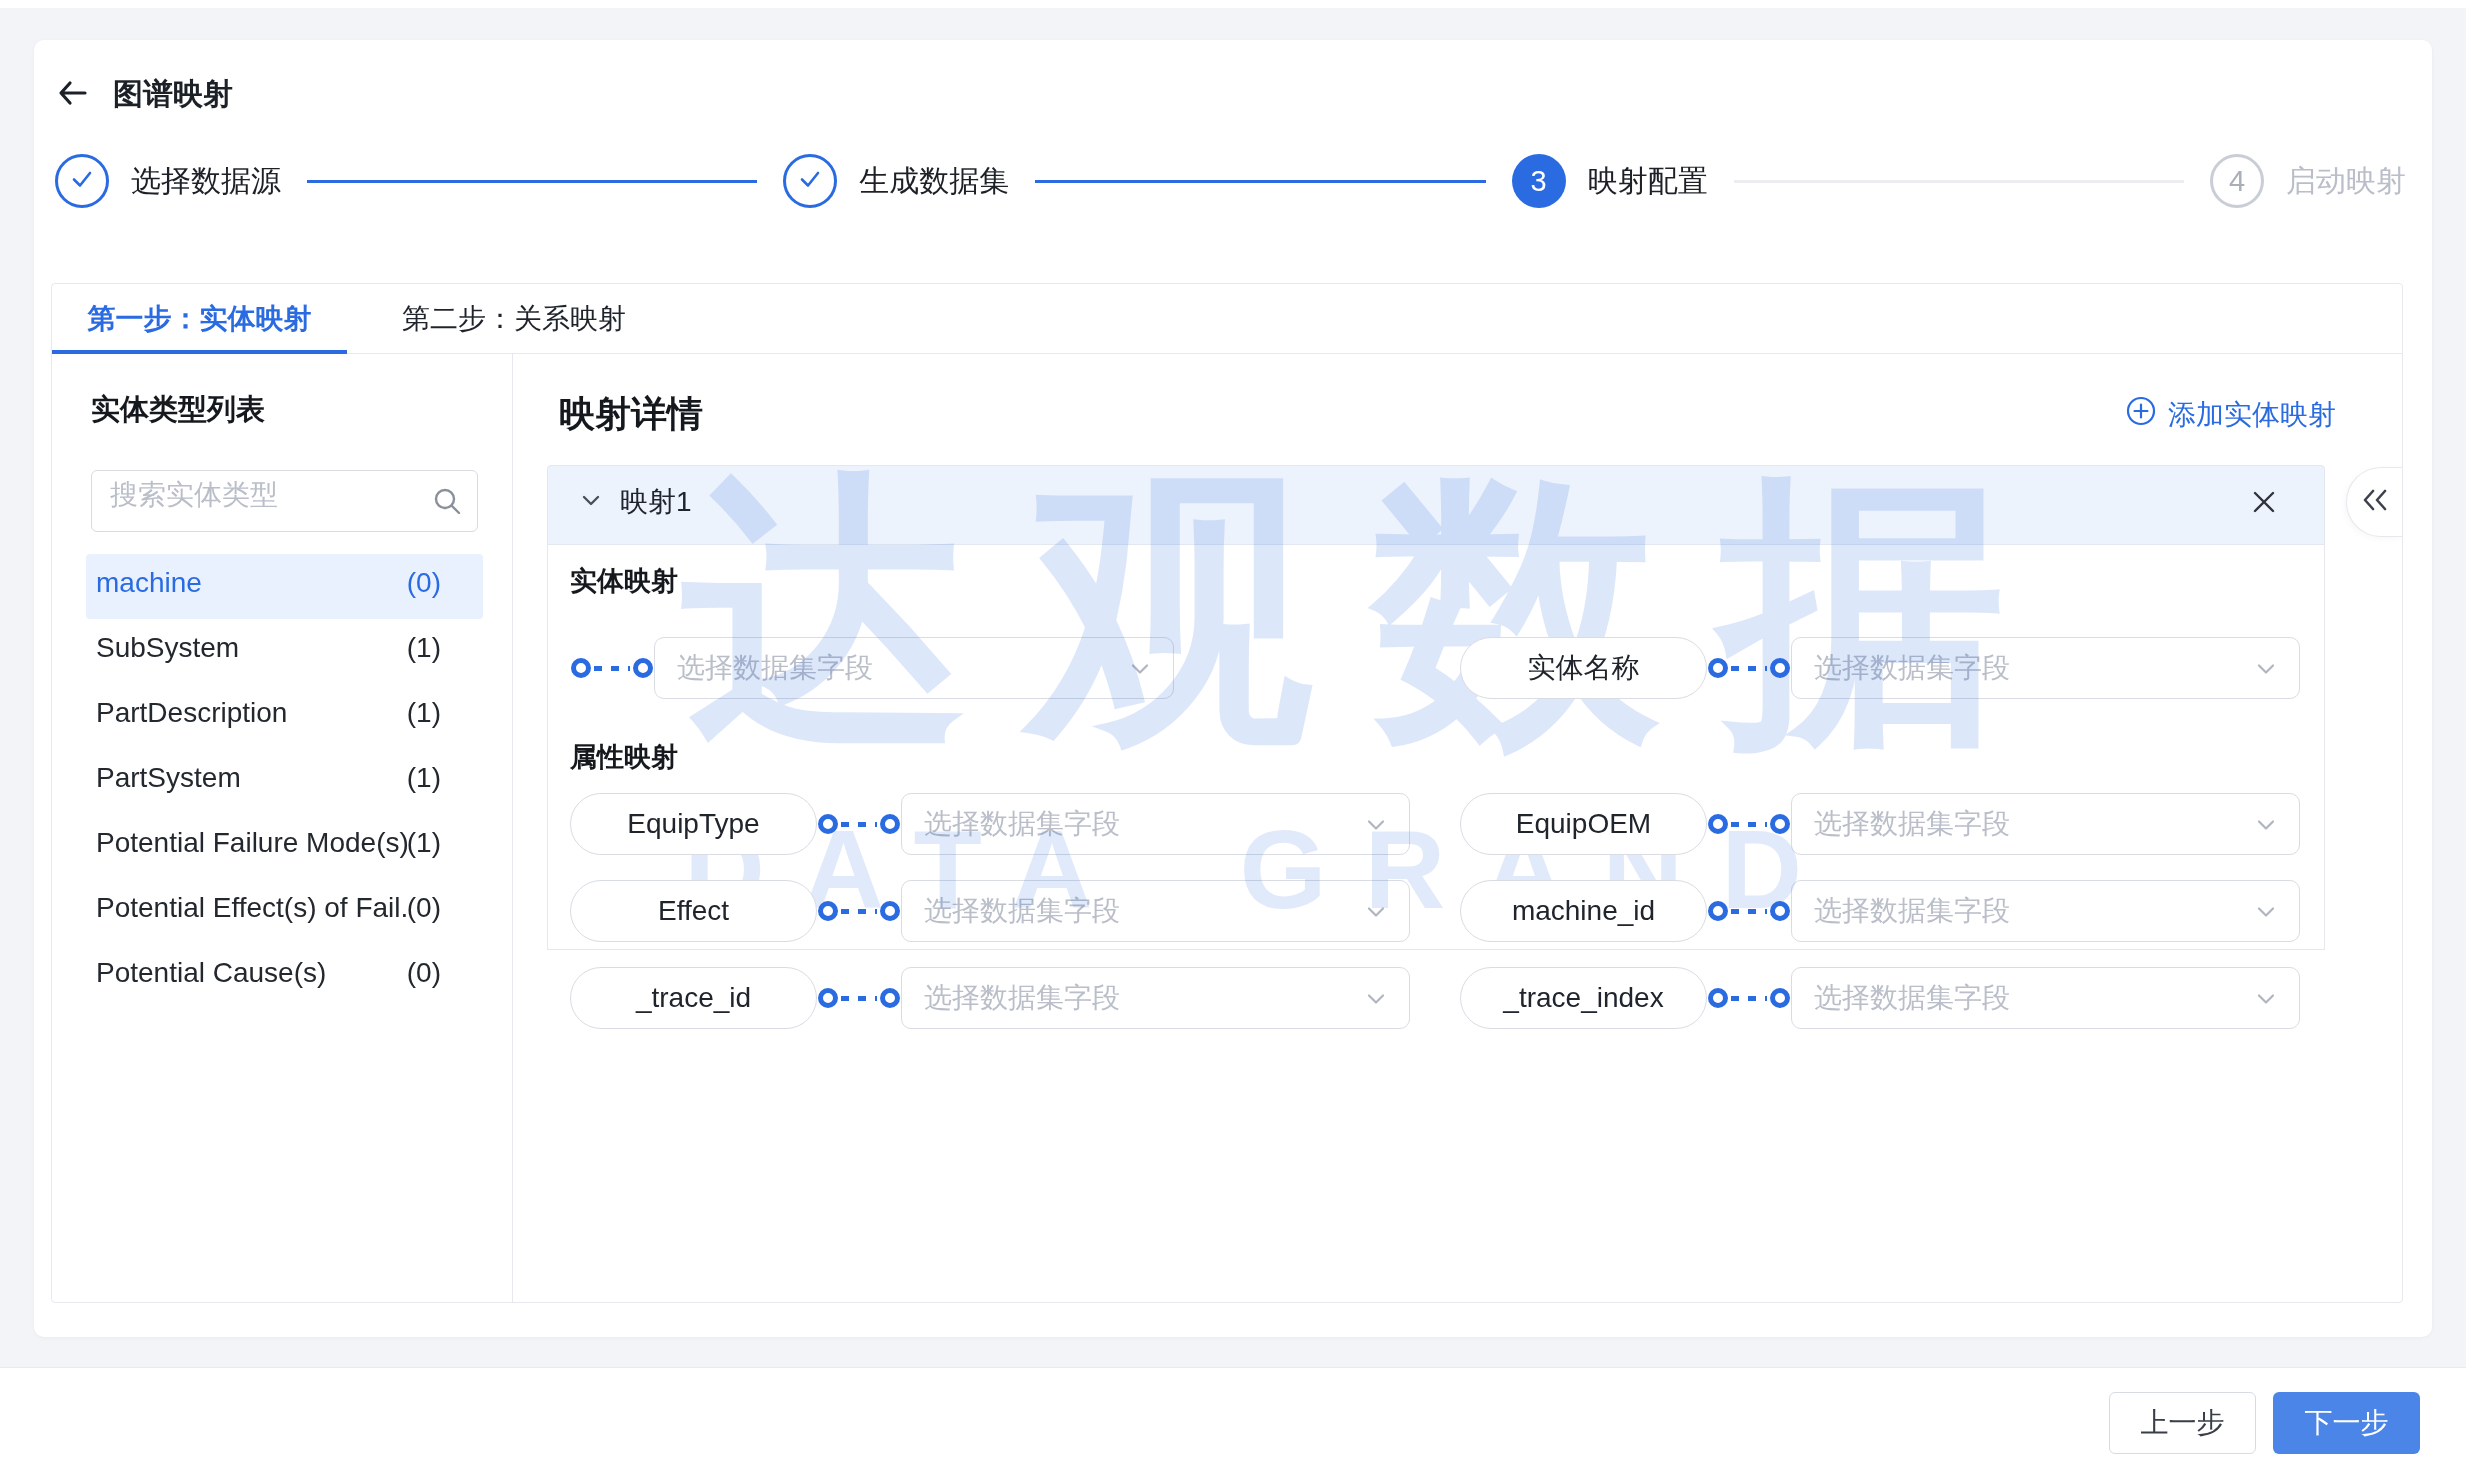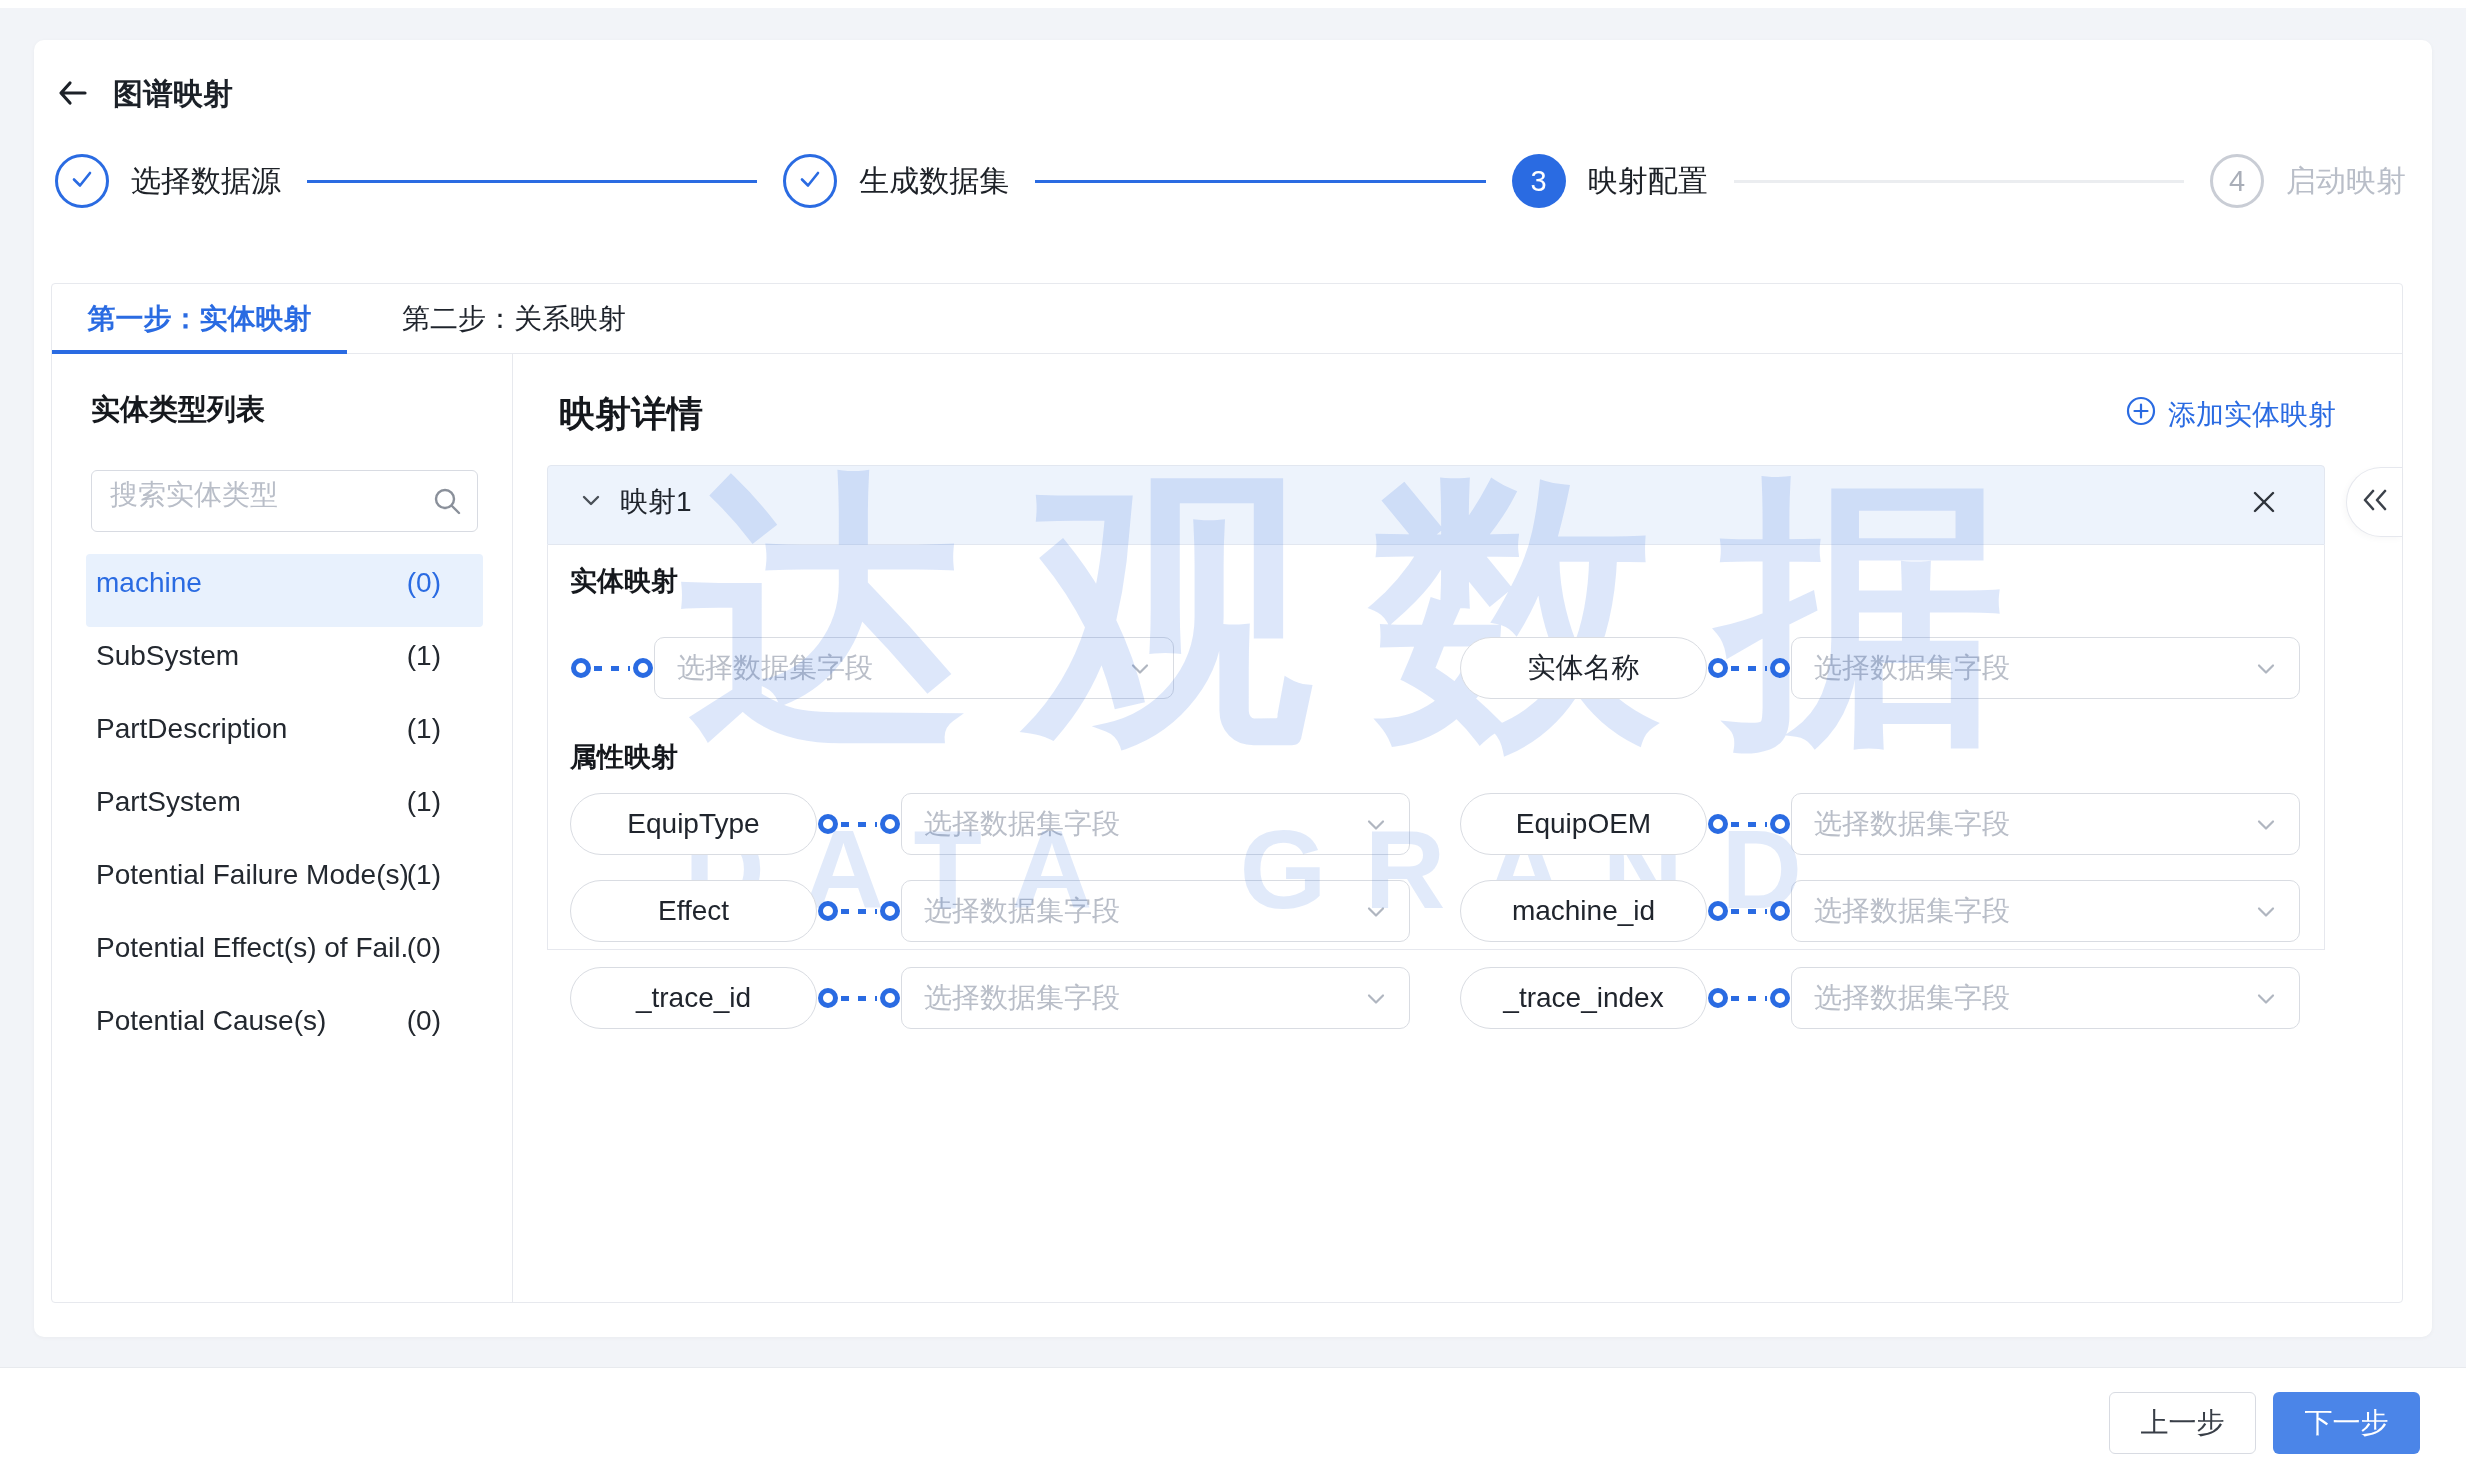--- a/index.html
+++ b/index.html
@@ -41,21 +41,21 @@
     padding:36px 34px 0 39px;}
   .sidebar-title{font-size:29px;font-weight:bold;color:#15181d;}
   .search-wrap{position:relative;margin-top:40px;}
   .search-input{width:100%;height:62px;box-sizing:border-box;border:1px solid #d8dbe2;border-radius:6px;
     padding:0 58px 12px 18px;font-size:28px;color:#262b33;outline:none;background:#fff;
     font-family:"Liberation Sans","DejaVu Sans",sans-serif;}
   .search-input::placeholder{color:#b9bec8;}
   .search-icon{position:absolute;right:16px;top:16px;}
   .type-list{margin:22px -5px 0 -5px;}
   .list-item{height:57px;display:flex;align-items:center;justify-content:space-between;
-    padding:0 42px 16px 10px;font-size:28px;color:#23282f;border-radius:4px;cursor:pointer;}
+    padding:0 42px 8px 10px;font-size:28px;color:#23282f;border-radius:4px;cursor:pointer;}
   .list-item .li-name{white-space:nowrap;overflow:hidden;}
   .list-item.selected{background:#e8f1fd;color:#2a6be2;}
   
   .main{flex:1;position:relative;min-width:0;}
   .main-header{display:flex;justify-content:space-between;align-items:center;padding:36px 66px 0 46px;}
   .main-title{font-size:36px;font-weight:bold;color:#15181d;}
   .add-link{display:flex;align-items:center;gap:12px;color:#2a6be2;font-size:28px;cursor:pointer;}
   
   .panel{margin:26px 77px 0 34px;}
   .panel-header{height:80px;background:#edf3fc;border:1px solid #e2e7f0;border-radius:4px 4px 0 0;

